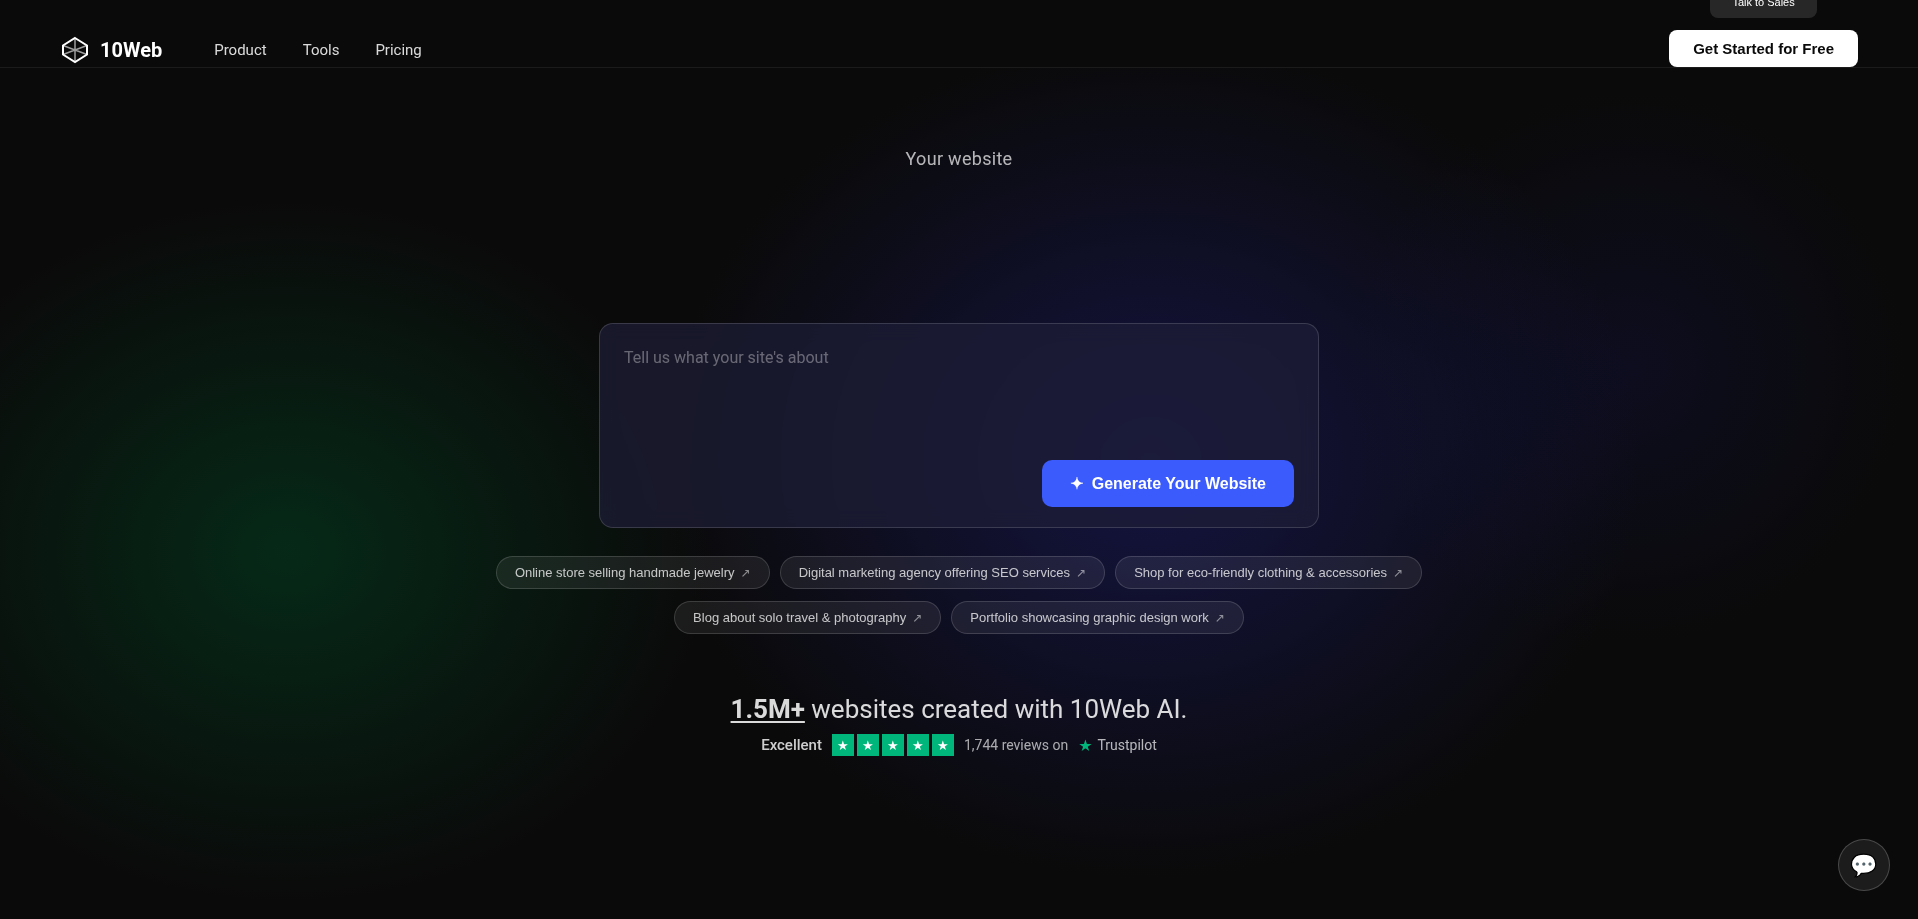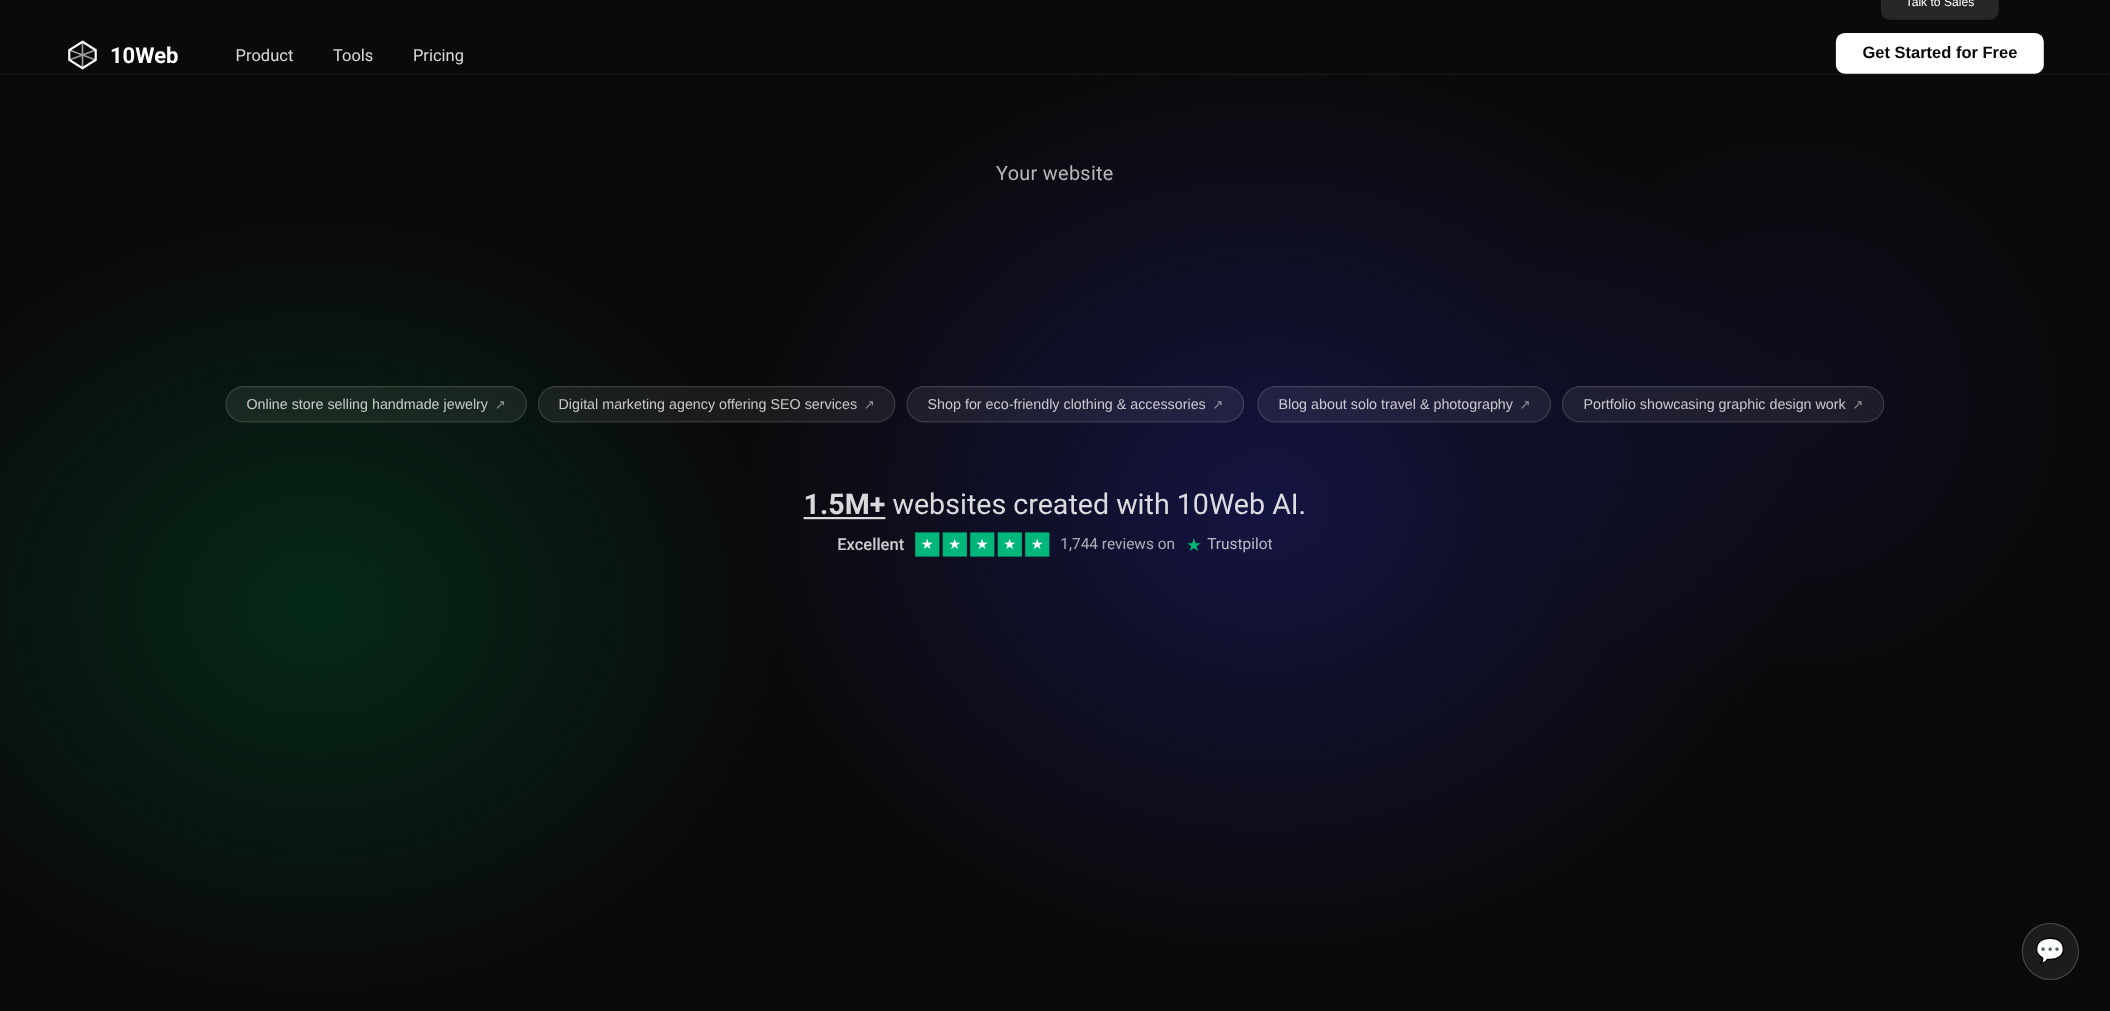--- a/index.html
+++ b/index.html
@@ -191,21 +191,21 @@
     }
 
     .generate-btn-icon {
       font-size: 16px;
     }
 
     
     .chips-container {
       margin-top: 28px;
       display: flex;
-      flex-direction: row;
+      flex-direction: column;
       align-items: center;
       gap: 12px;
     }
 
     .chips-row {
       display: flex;
       gap: 10px;
       justify-content: center;
     }
 
@@ -341,20 +341,29 @@
     <button class="btn-get-started">Get Started for Free</button>
   </div>
 </nav>
 
 <section class="hero">
   <p class="hero-sub">Your website</p>
   <h1 class="hero-title">
     <br>
   </h1>
 
+  <div class="input-box">
+    <textarea class="site-textarea" placeholder="Tell us what your site's about" style=""></textarea>
+    <div style="overflow: hidden;">
+      <button class="generate-btn">
+        <span class="generate-btn-icon">✦</span>
+        <span>Generate Your Website</span>
+      </button>
+    </div>
+  </div>
 
   <div class="chips-container">
     <div class="chips-row">
       <button class="chip">
         <span>Online store selling handmade jewelry</span>
         <span class="chip-arrow">↗</span>
       </button>
       <button class="chip">
         <span>Digital marketing agency offering SEO services</span>
         <span class="chip-arrow">↗</span>

